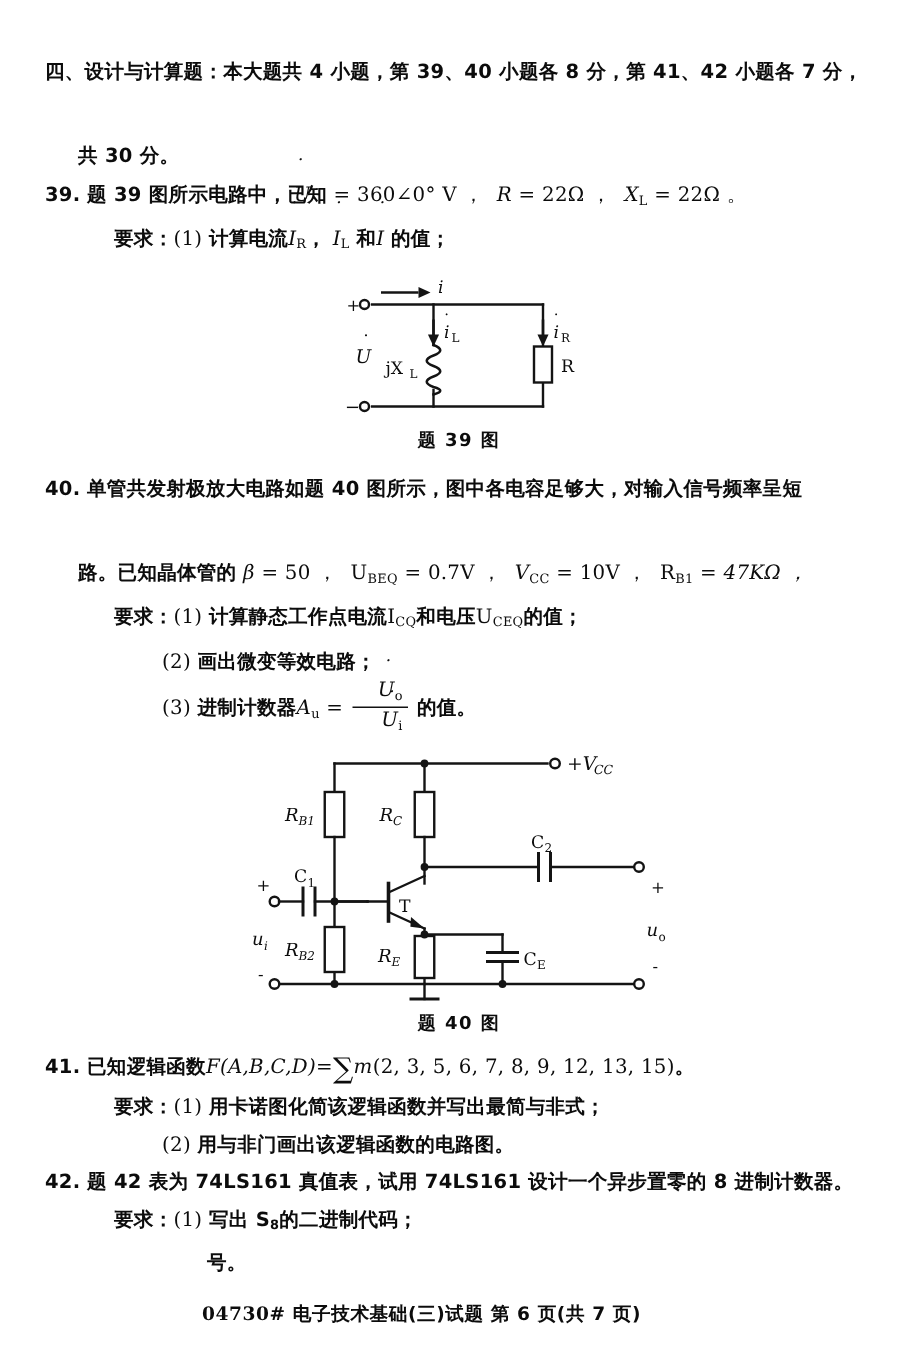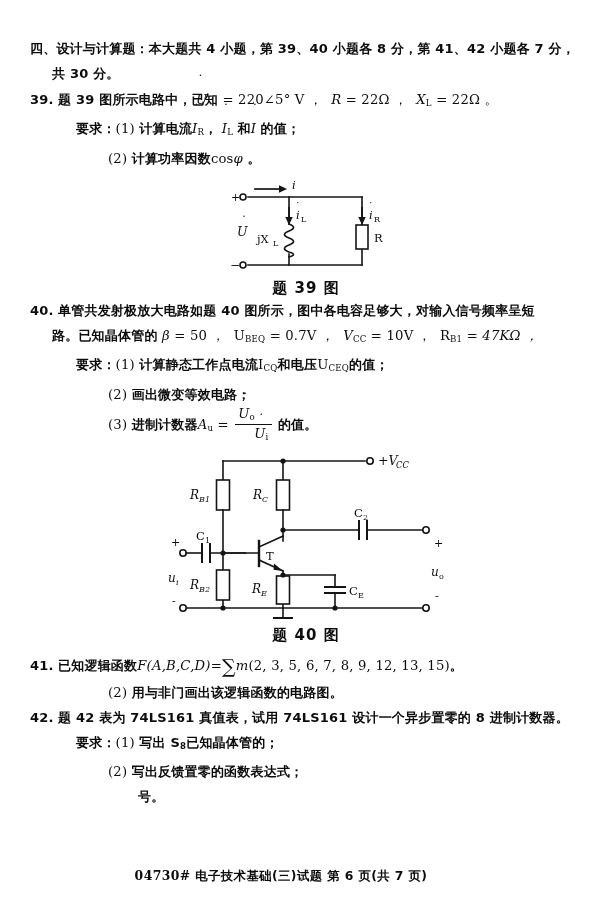--- a/index.html
+++ b/index.html
@@ -23,52 +23,52 @@
     width:552px;
   }
 
   
   .para{
     font-size:13.2px;
     line-height:25px;
     text-align:justify;
     letter-spacing:.2px;
   }
-  .indent1{ padding-left:22px; }
+  .indent1{ padding-left:22px;margin-top:31px; }
   .indent2{ padding-left:46px; }
   .indent3{ padding-left:78px; }
   .indent4{ padding-left:108px; }
   .hang{ text-indent:-22px; padding-left:22px; }
 
   .cn{ font-family:"DejaVu Sans","Liberation Sans",sans-serif; font-weight:700; font-size:13px;}
   .math{ font-family:"DejaVu Serif","Liberation Serif",serif; font-style:italic; }
   .rm{ font-style:normal; }
   .sub{ font-size:8.6px; vertical-align:-0.28em; font-style:normal;}
   .dotacc{ position:relative; display:inline-block; }
   .dotacc::after{
     content:"\02D9";
     position:absolute; left:50%; top:-1.02em;
     transform:translateX(-45%);
     font-size:13px; line-height:1;
   }
   .frac{
     display:inline-block; vertical-align:middle;
-    text-align:left; line-height:1.15;
+    text-align:right; line-height:1.15;
     margin:0 2px; position:relative; top:-1px;
   }
   .frac .n{ display:block; border-bottom:1px solid #111; padding:0 3px 1px 3px;}
   .frac .d{ display:block; padding:1px 3px 0 3px;margin-left:16px;}
   .sigma{ font-size:19px; font-family:"DejaVu Serif",serif; vertical-align:-0.18em;}
 
   
   .fig-cap{
     text-align:center;
     font-family:"DejaVu Sans","Liberation Sans",sans-serif;
     font-weight:700;
-    font-size:15px;
+    font-size:12px;
     letter-spacing:1px;
   }
 
   
   .fig{ position:relative; }
   .fig svg{ display:block; }
 
   
   .footer{
     position:absolute;
@@ -89,32 +89,28 @@
 
   <div class="para hang" style="text-indent:0;padding-left:0;">
     <span class="cn">四、设计与计算题：</span><span class="cn" style="font-weight:700">本大题共 4 小题，第 39、40 小题各 8 分，第 41、42 小题各 7 分，</span>
   </div>
   <div class="para indent1">
     <span class="cn">共 30 分。</span>
   </div>
 
   <div class="para hang" style="margin-top:1px;">
     <span class="cn">39.</span>
-    <span class="cn">题 39 图所示电路中，已知</span><span class="math"><span class="dotacc">U</span></span>&nbsp;<span class="math rm">= 220∠5° V ，</span>&nbsp;&nbsp;<span class="math">R</span>&nbsp;<span class="rm">= 22Ω ，</span>&nbsp;&nbsp;<span class="math">X</span><span class="sub math">L</span>&nbsp;<span class="rm">= 22Ω 。</span>
+    <span class="cn">题 39 图所示电路中，已知</span><span class="math"><span class="dotacc">U</span></span>&nbsp;<span class="math rm">= 360∠0° V ，</span>&nbsp;&nbsp;<span class="math">R</span>&nbsp;<span class="rm">= 22Ω ，</span>&nbsp;&nbsp;<span class="math">X</span><span class="sub math">L</span>&nbsp;<span class="rm">= 22Ω 。</span>
   </div>
 
   <div class="para indent2">
     <span class="cn">要求：</span><span>(1)</span>
     <span class="cn">计算电流</span><span class="math"><span class="dotacc">I</span><span class="sub">R</span></span><span class="cn">，</span>&nbsp;<span class="math"><span class="dotacc">I</span><span class="sub">L</span></span>&nbsp;<span class="cn">和</span><span class="math"><span class="dotacc">I</span></span>&nbsp;<span class="cn">的值；</span>
   </div>
 
-  <div class="para indent3">
-    <span>(2)</span>
-    <span class="cn">计算功率因数</span><span class="rm">cos</span><span class="math">φ</span>&nbsp;<span class="cn">。</span>
-  </div>
 
   <div class="fig" style="margin-top:6px;">
     <svg width="552" height="100" viewBox="0 0 552 100">
       <g stroke="#141414" stroke-width="1.6" fill="none" stroke-linecap="square">
 
         <line x1="218" y1="20" x2="332" y2="20"></line>
 
         <line x1="218" y1="88" x2="332" y2="88"></line>
 
         <circle cx="213" cy="20" r="3" fill="#ffffff"></circle>
@@ -164,21 +160,21 @@
       </g>
       <g>
         <text x="227" y="66" font-family="DejaVu Serif, serif" font-size="11.5" fill="#0c0c0c">jX</text>
         <text x="243" y="69" font-family="DejaVu Serif, serif" font-size="8" fill="#0c0c0c">L</text>
       </g>
       <text x="344" y="65" font-family="DejaVu Serif, serif" font-size="11.5" fill="#0c0c0c">R</text>
     </svg>
     <div class="fig-cap" style="margin-top:2px;">题 39 图</div>
   </div>
 
-  <div class="para hang" style="">
+  <div class="para hang" style="margin-top:12px;">
     <span class="cn">40.</span>
     <span class="cn">单管共发射极放大电路如题 40 图所示，图中各电容足够大，对输入信号频率呈短</span>
   </div>
   <div class="para indent1">
     <span class="cn">路。已知晶体管的</span>&nbsp;<span class="math">β</span>&nbsp;<span class="rm">= 50 ，</span>&nbsp;&nbsp;<span class="rm">U</span><span class="sub">BEQ</span>&nbsp;<span class="rm">= 0.7V ，</span>&nbsp;&nbsp;<span class="math">V</span><span class="sub math">CC</span>&nbsp;<span class="rm">= 10V ，</span>&nbsp;&nbsp;<span class="rm">R</span><span class="sub">B1</span>&nbsp;<span class="math">= 47KΩ ，</span>
   </div>
 
   <div class="para indent2">
     <span class="cn">要求：</span><span>(1)</span>
     <span class="cn">计算静态工作点电流</span><span class="rm">I</span><span class="sub">CQ</span><span class="cn">和电压</span><span class="rm">U</span><span class="sub">CEQ</span><span class="cn">的值；</span>
@@ -315,36 +311,36 @@
         <text x="409" y="131" font-family="DejaVu Serif, serif" font-size="8" fill="#0c0c0c">o</text>
       </g>
     </svg>
     <div class="fig-cap" style="margin-top:0px;text-align:center;">题 40 图</div>
   </div>
 
   <div class="para hang" style="margin-top:8px;">
     <span class="cn">41.</span>
     <span class="cn">已知逻辑函数</span><span class="math">F</span><span class="math">(A,B,C,D)</span><span class="rm">=</span><span class="sigma">∑</span><span class="math">m</span><span class="rm">(2, 3, 5, 6, 7, 8, 9, 12, 13, 15)</span><span class="cn">。</span>
   </div>
+  <div class="para indent2">
+    <span class="cn">要求：</span><span>(1)</span>
+    <span class="cn">用卡诺图化简该逻辑函数并写出最简与非式；</span>
+  </div>
   <div class="para indent3">
     <span>(2)</span>
     <span class="cn">用与非门画出该逻辑函数的电路图。</span>
   </div>
 
   <div class="para hang">
     <span class="cn">42.</span>
     <span class="cn">题 42 表为 74LS161 真值表，试用 74LS161 设计一个异步置零的 8 进制计数器。</span>
   </div>
   <div class="para indent2">
     <span class="cn">要求：</span><span>(1)</span>
-    <span class="cn">写出 S</span><span class="sub cn">8</span><span class="cn">已知晶体管的；</span>
-  </div>
-  <div class="para indent3">
-    <span>(2)</span>
-    <span class="cn">写出反馈置零的函数表达式；</span>
+    <span class="cn">写出 S</span><span class="sub cn">8</span><span class="cn">的二进制代码；</span>
   </div>
   <div class="para indent4">
     <span class="cn">号。</span>
   </div>
 
  </div>
 
  <div class="footer">
    <span class="code">04730#</span>
    <span>电子技术基础(三)试题</span>

